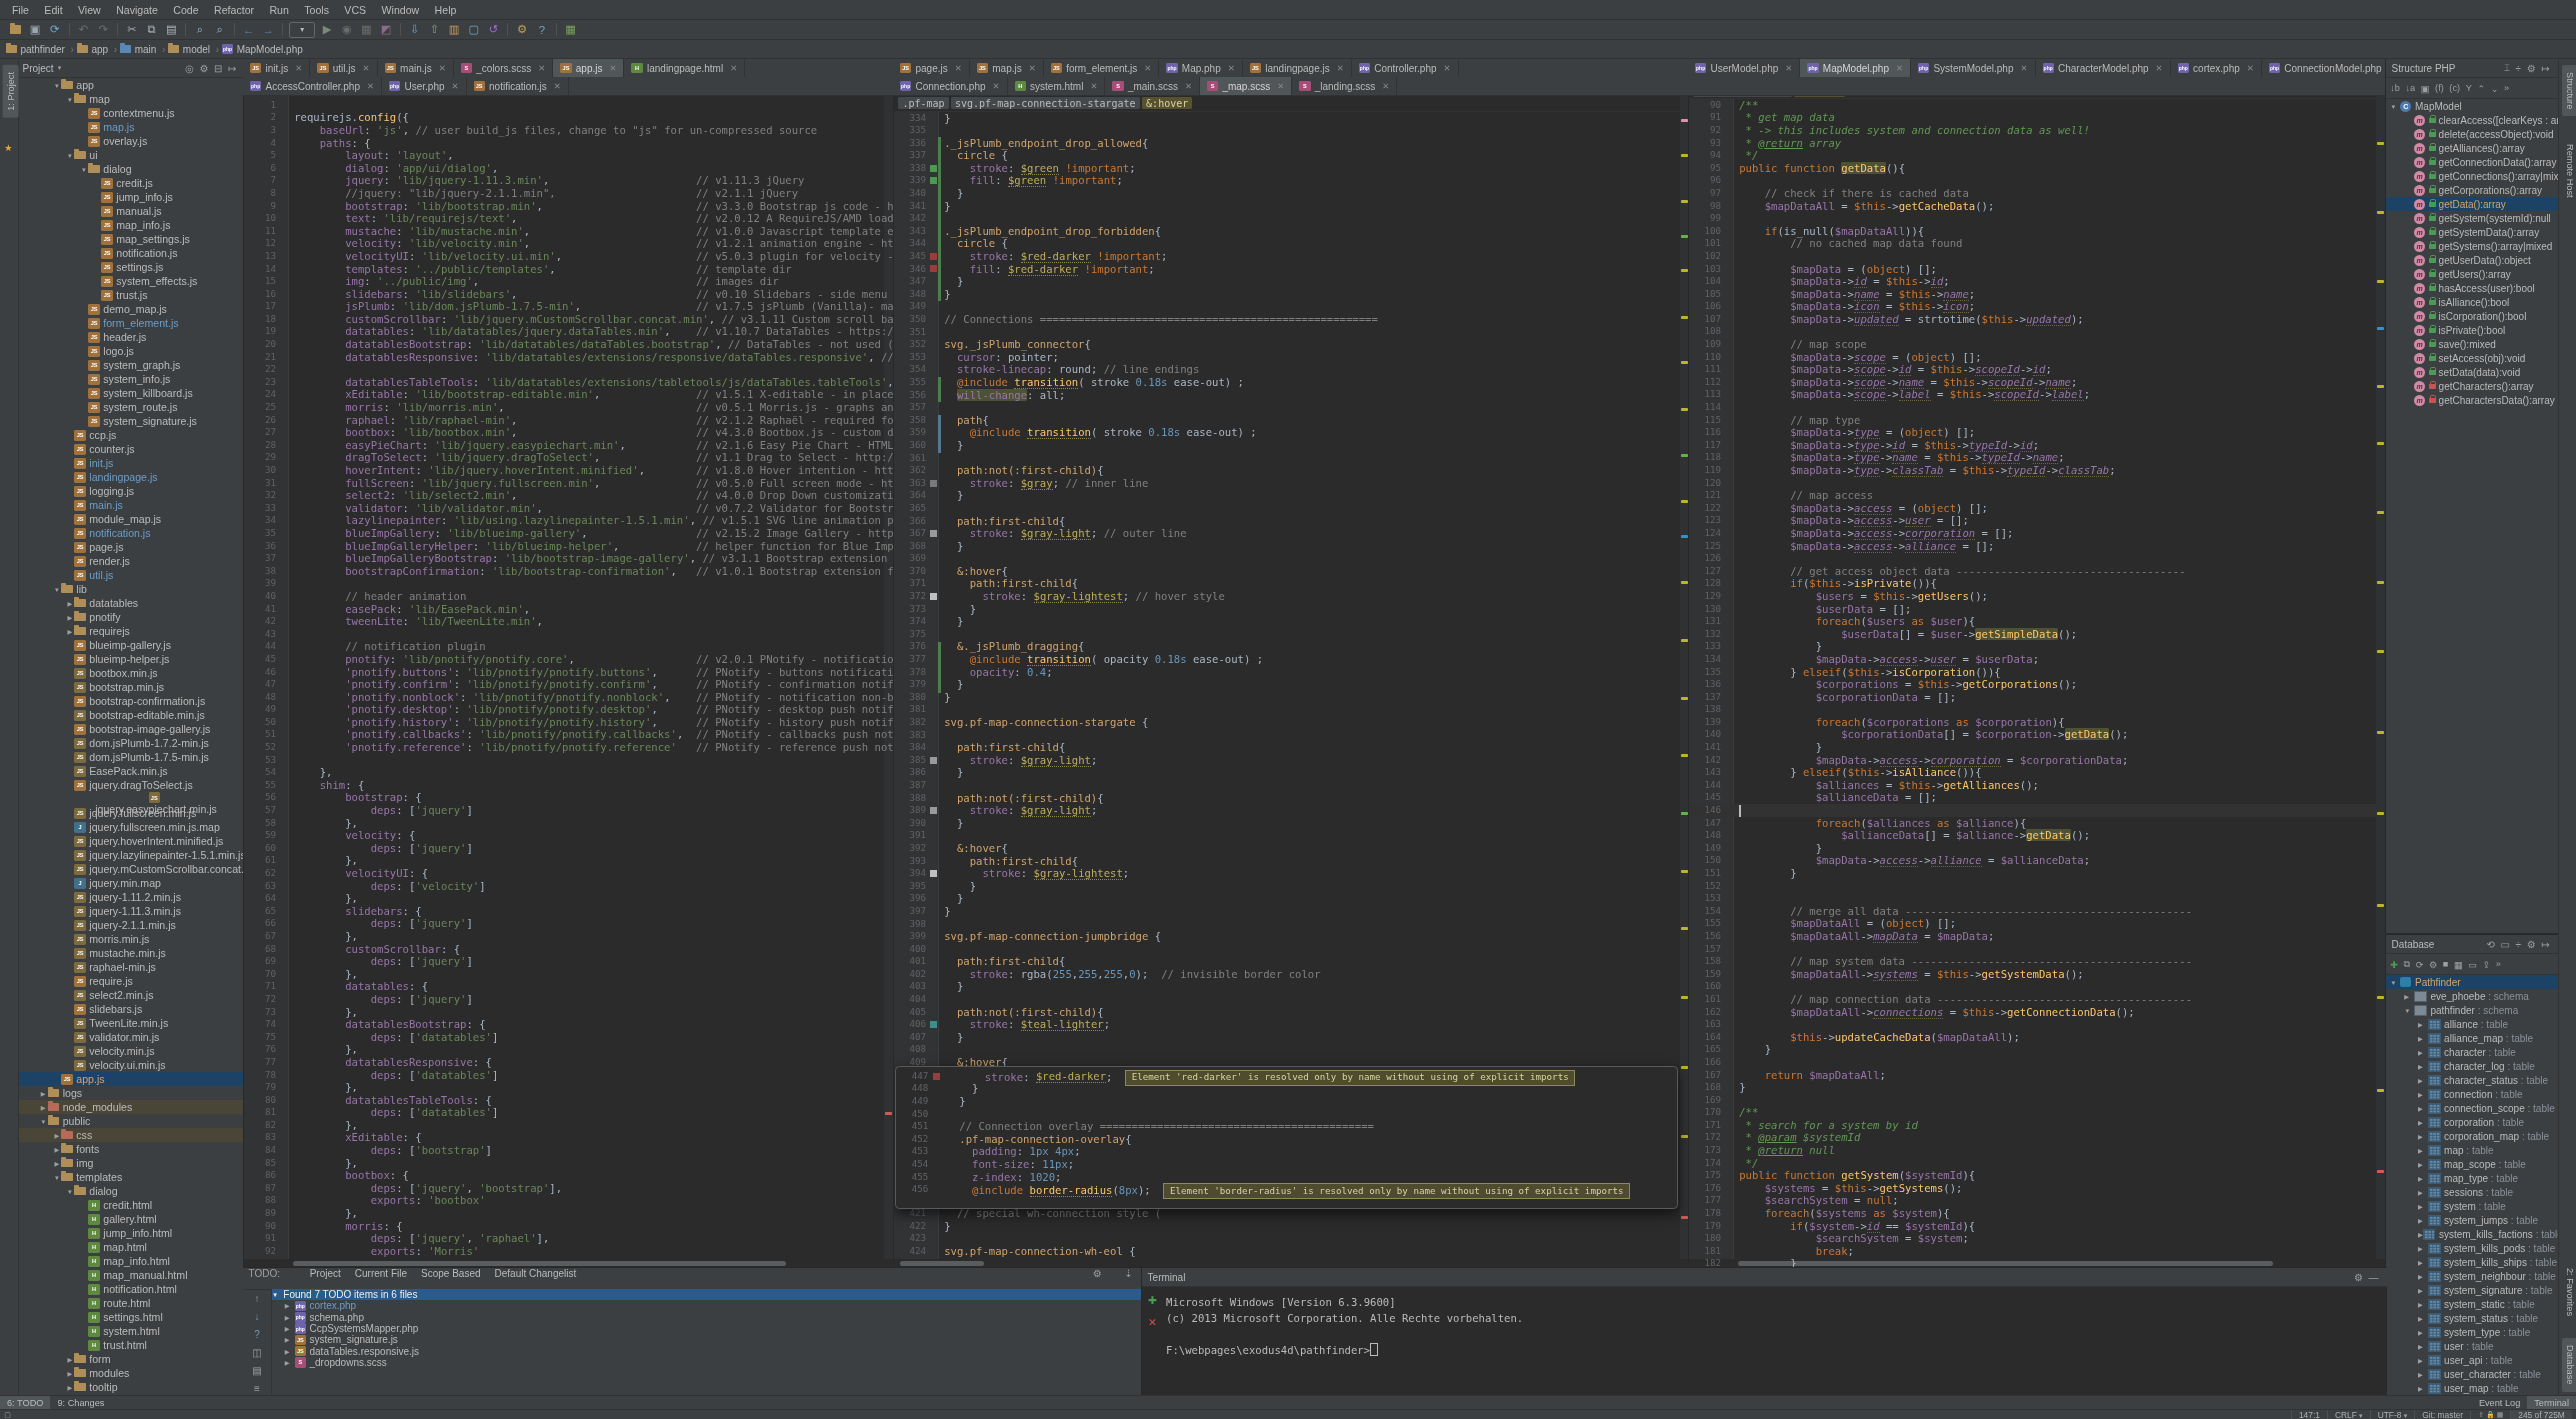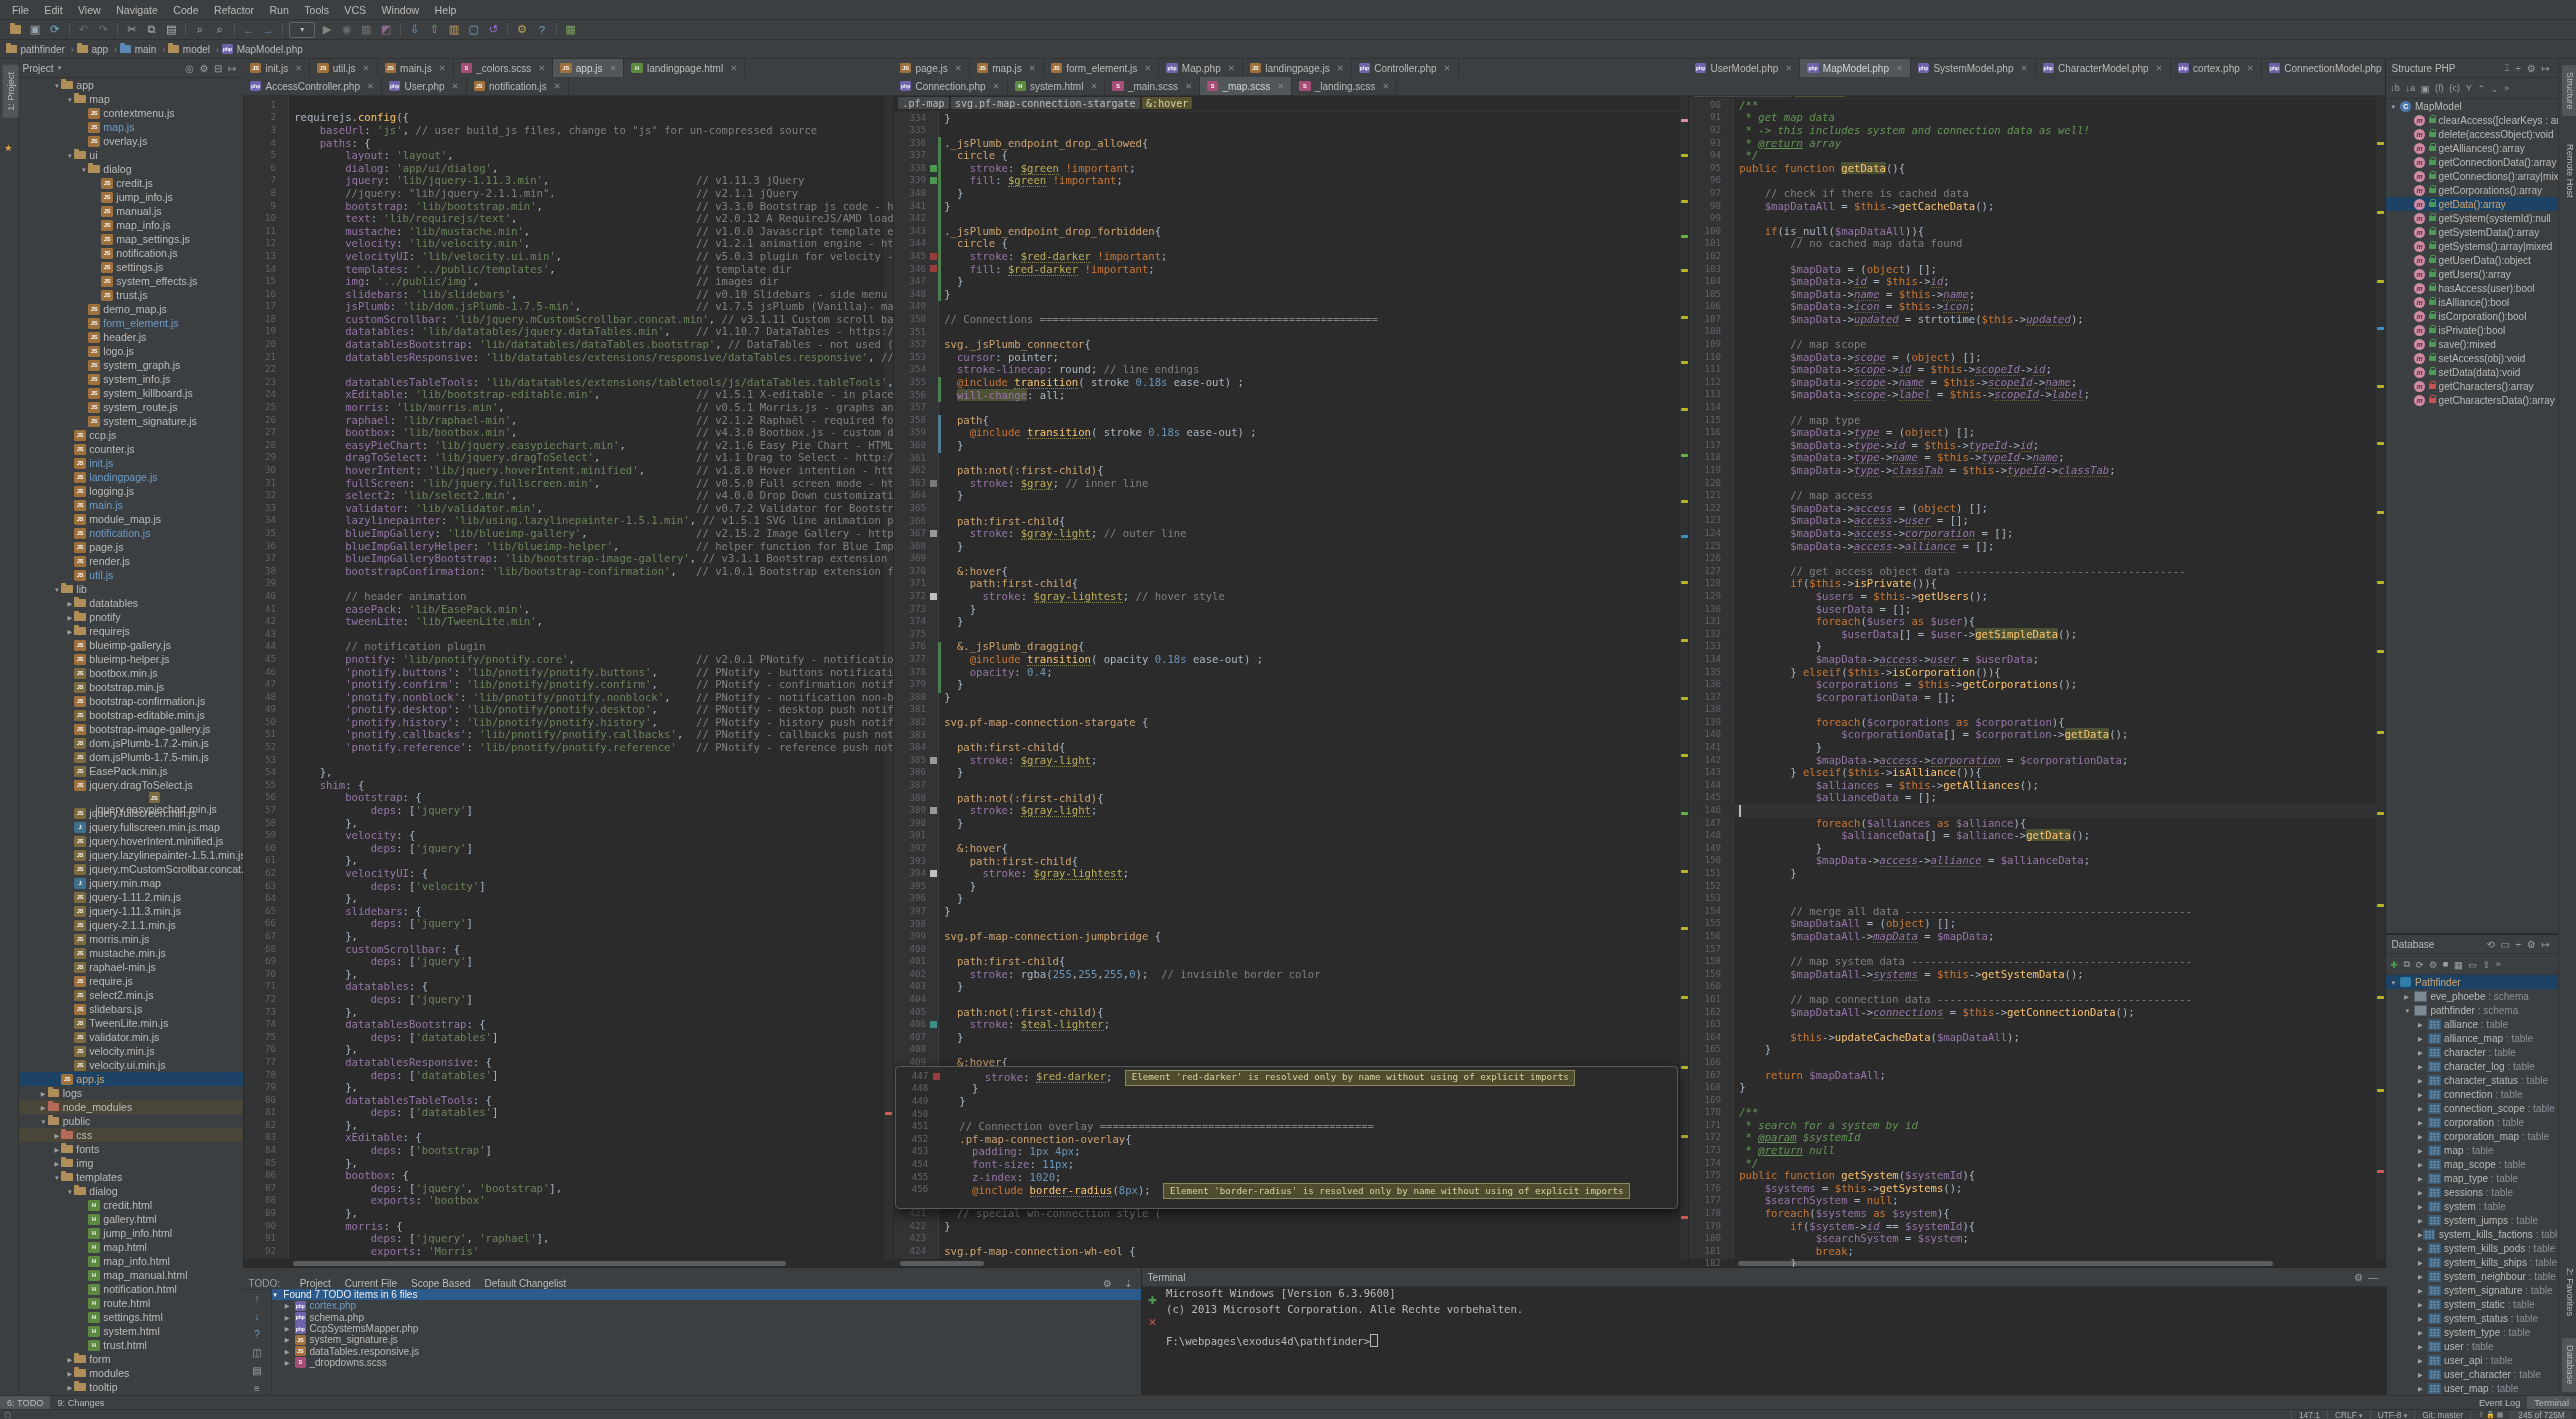--- a/index.html
+++ b/index.html
@@ -95,21 +95,21 @@
   .panel-header{height:18.3px;display:flex;align-items:center;padding:0 5.6px;font-size:10px;border-bottom:0.7px solid #333;color:#bbb;}
   .panel-toolbar{height:20px;display:flex;align-items:center;padding:0 4.2px;border-bottom:0.7px solid #333;color:#9da0a3;font-size:9.2px;gap:5.6px;}
   .struct-row{height:14px;display:flex;align-items:center;white-space:nowrap;font-size:10px;padding-left:4.2px;}
   .struct-row.sel{background:#1c4366;}
   #db-panel{left:2385px;top:934px;width:172px;height:462px;background:#3c3f41;border-left:0.7px solid #282828;border-top:0.7px solid #282828;overflow:hidden;}
   .db-row{height:14px;display:flex;align-items:center;white-space:nowrap;font-size:10px;}
   .db-row.sel{background:#1c4366;}
   .db-sub{color:#8a9199;margin-left:2.8px;}
   
   #todo-panel{left:243px;top:1267px;width:898px;height:128px;background:#3c3f41;border-top:0.7px solid #282828;overflow:hidden;}
-  #todo-header{height:21px;display:flex;align-items:flex-end;gap:7px;padding:0 5.6px;border-bottom:0.7px solid #333;font-size:10px;}
+  #todo-header{height:21px;display:flex;align-items:flex-start;gap:17px;padding:0 5.6px;border-bottom:0.7px solid #333;font-size:10px;}
   .todo-tab{padding:1.4px 7px;color:#bbb;}
   #todo-strip{position:absolute;left:0;top:21px;width:28px;bottom:0;border-right:0.7px solid #333;display:flex;flex-direction:column;align-items:center;padding-top:4.2px;gap:7px;color:#9da0a3;font-size:10px;}
   .todo-row{height:11.3px;display:flex;align-items:center;font-size:10px;white-space:nowrap;}
   .todo-row.sel{background:#2b5b8c;color:#eee;}
   #terminal-panel{left:1141px;top:1267px;width:1245px;height:128px;background:#3c3f41;border-top:0.7px solid #282828;border-left:0.7px solid #282828;overflow:hidden;}
   #terminal-body{position:absolute;left:0;top:19px;right:0;bottom:0;background:#2b2b2b;}
   #terminal-strip{position:absolute;left:0;top:0;width:21px;bottom:0;display:flex;flex-direction:column;align-items:center;padding-top:7px;gap:10px;font-size:10.6px;}
   .term-line{font-family:"DejaVu Sans Mono",monospace;font-size:10.6px;color:#bbbbbb;height:15.5px;white-space:pre;}
   .cursor-block{display:inline-block;width:6.3px;height:11.3px;border:0.7px solid #bbb;vertical-align:text-bottom;}
   
@@ -1605,21 +1605,21 @@
     <span>Terminal</span>
     <span style="flex:1"></span>
     <span class="phi">⚙</span>
     <span class="phi">—</span>
   </div>
   <div id="terminal-body">
     <div id="terminal-strip">
       <span style="color:#499c54;">✚</span>
       <span style="color:#c75450;">✕</span>
     </div>
-    <div id="terminal-lines" style="position:absolute;left:24px;top:0;">
+    <div id="terminal-lines" style="position:absolute;left:24px;top:9px;">
         <div class="term-line">Microsoft Windows [Version 6.3.9600]</div>
         <div class="term-line">(c) 2013 Microsoft Corporation. Alle Rechte vorbehalten.</div>
         <div class="term-line"></div>
         <div class="term-line">F:\webpages\exodus4d\pathfinder&gt;<span class="cursor-block"></span></div>
       </div>
   </div>
 </div>
 
 <div id="toolwin-bar" class="abs">
     <span class="twb pressed">6: TODO</span>

